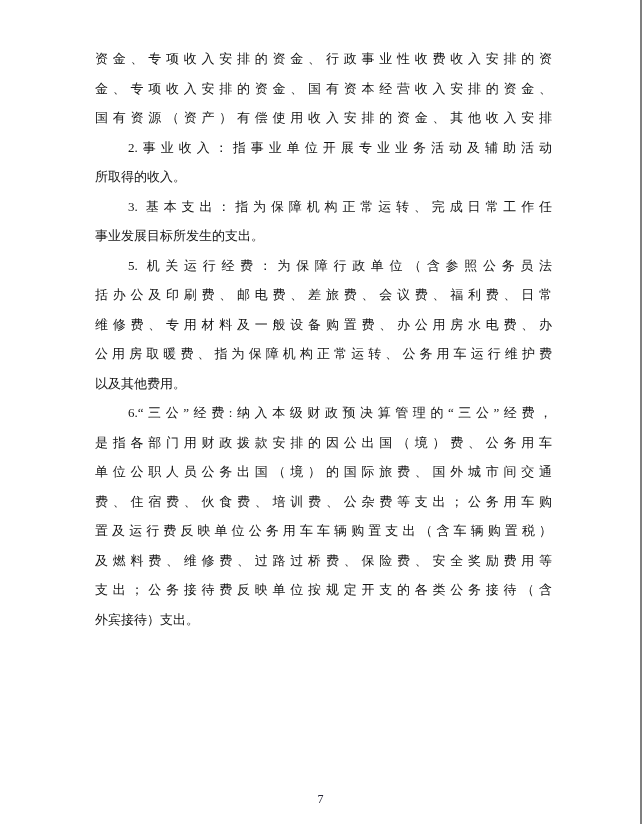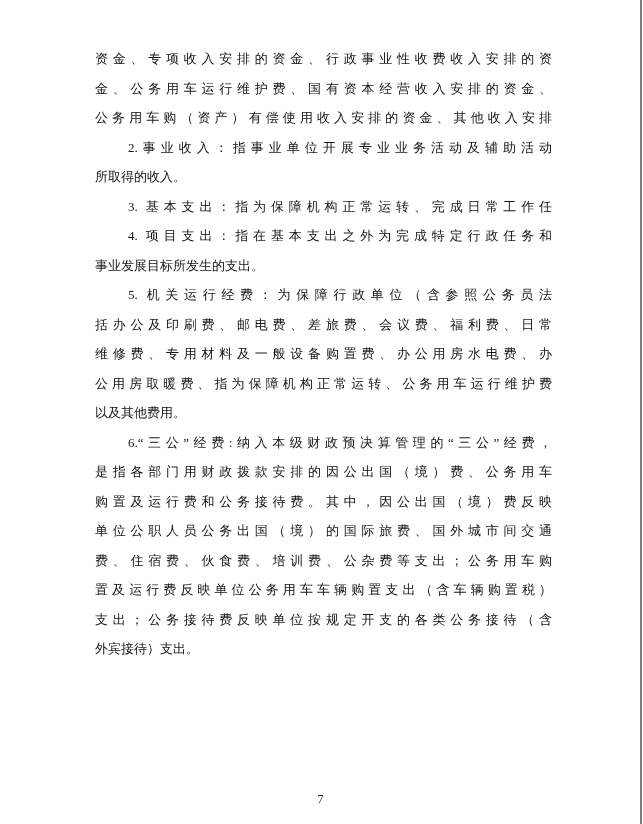--- a/index.html
+++ b/index.html
@@ -55,38 +55,37 @@
     font-family: "Liberation Serif", "DejaVu Serif", serif;
   }
 </style>
 </head>
 <body>
 
 <div class="page">
 
   <div class="textblock">
     <div class="line">资金、专项收入安排的资金、行政事业性收费收入安排的资</div>
-    <div class="line">金、公务用车运行维护费、国有资本经营收入安排的资金、</div>
-    <div class="line">公务用车购（资产）有偿使用收入安排的资金、其他收入安排</div>
+    <div class="line">金、专项收入安排的资金、国有资本经营收入安排的资金、</div>
+    <div class="line">国有资源（资产）有偿使用收入安排的资金、其他收入安排</div>
     <div class="line indent">2.事业收入：指事业单位开展专业业务活动及辅助活动</div>
     <div class="line end">所取得的收入。</div>
     <div class="line indent">3. 基本支出：指为保障机构正常运转、完成日常工作任</div>
-    <div class="line indent">4. 项目支出：指在基本支出之外为完成特定行政任务和</div>
     <div class="line end">事业发展目标所发生的支出。</div>
     <div class="line indent">5. 机关运行经费：为保障行政单位（含参照公务员法</div>
     <div class="line">括办公及印刷费、邮电费、差旅费、会议费、福利费、日常</div>
     <div class="line">维修费、专用材料及一般设备购置费、办公用房水电费、办</div>
     <div class="line">公用房取暖费、指为保障机构正常运转、公务用车运行维护费</div>
     <div class="line end">以及其他费用。</div>
     <div class="line indent">6.“三公”经费:纳入本级财政预决算管理的“三公”经费，</div>
     <div class="line">是指各部门用财政拨款安排的因公出国（境）费、公务用车</div>
-    <div class="line">购置及运行费和公务接待费。其中，因公出国（境）费反映</div>
     <div class="line">单位公职人员公务出国（境）的国际旅费、国外城市间交通</div>
     <div class="line">费、住宿费、伙食费、培训费、公杂费等支出；公务用车购</div>
     <div class="line">置及运行费反映单位公务用车车辆购置支出（含车辆购置税）</div>
+    <div class="line">及燃料费、维修费、过路过桥费、保险费、安全奖励费用等</div>
     <div class="line">支出；公务接待费反映单位按规定开支的各类公务接待（含</div>
     <div class="line end">外宾接待）支出。</div>
   </div>
 
   <div class="footer">7</div>
 
   <div class="edge-line"></div>
 
 </div>
 

